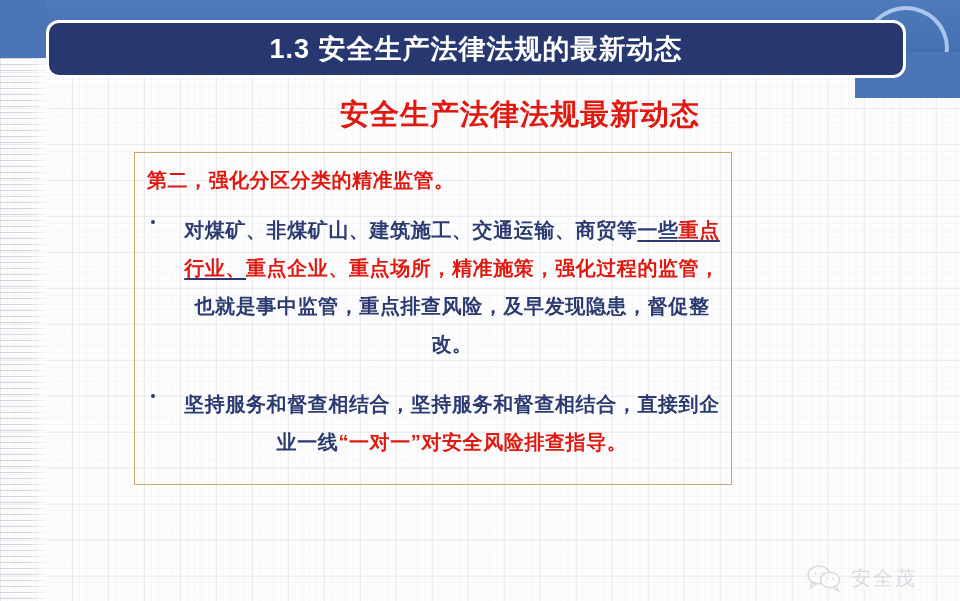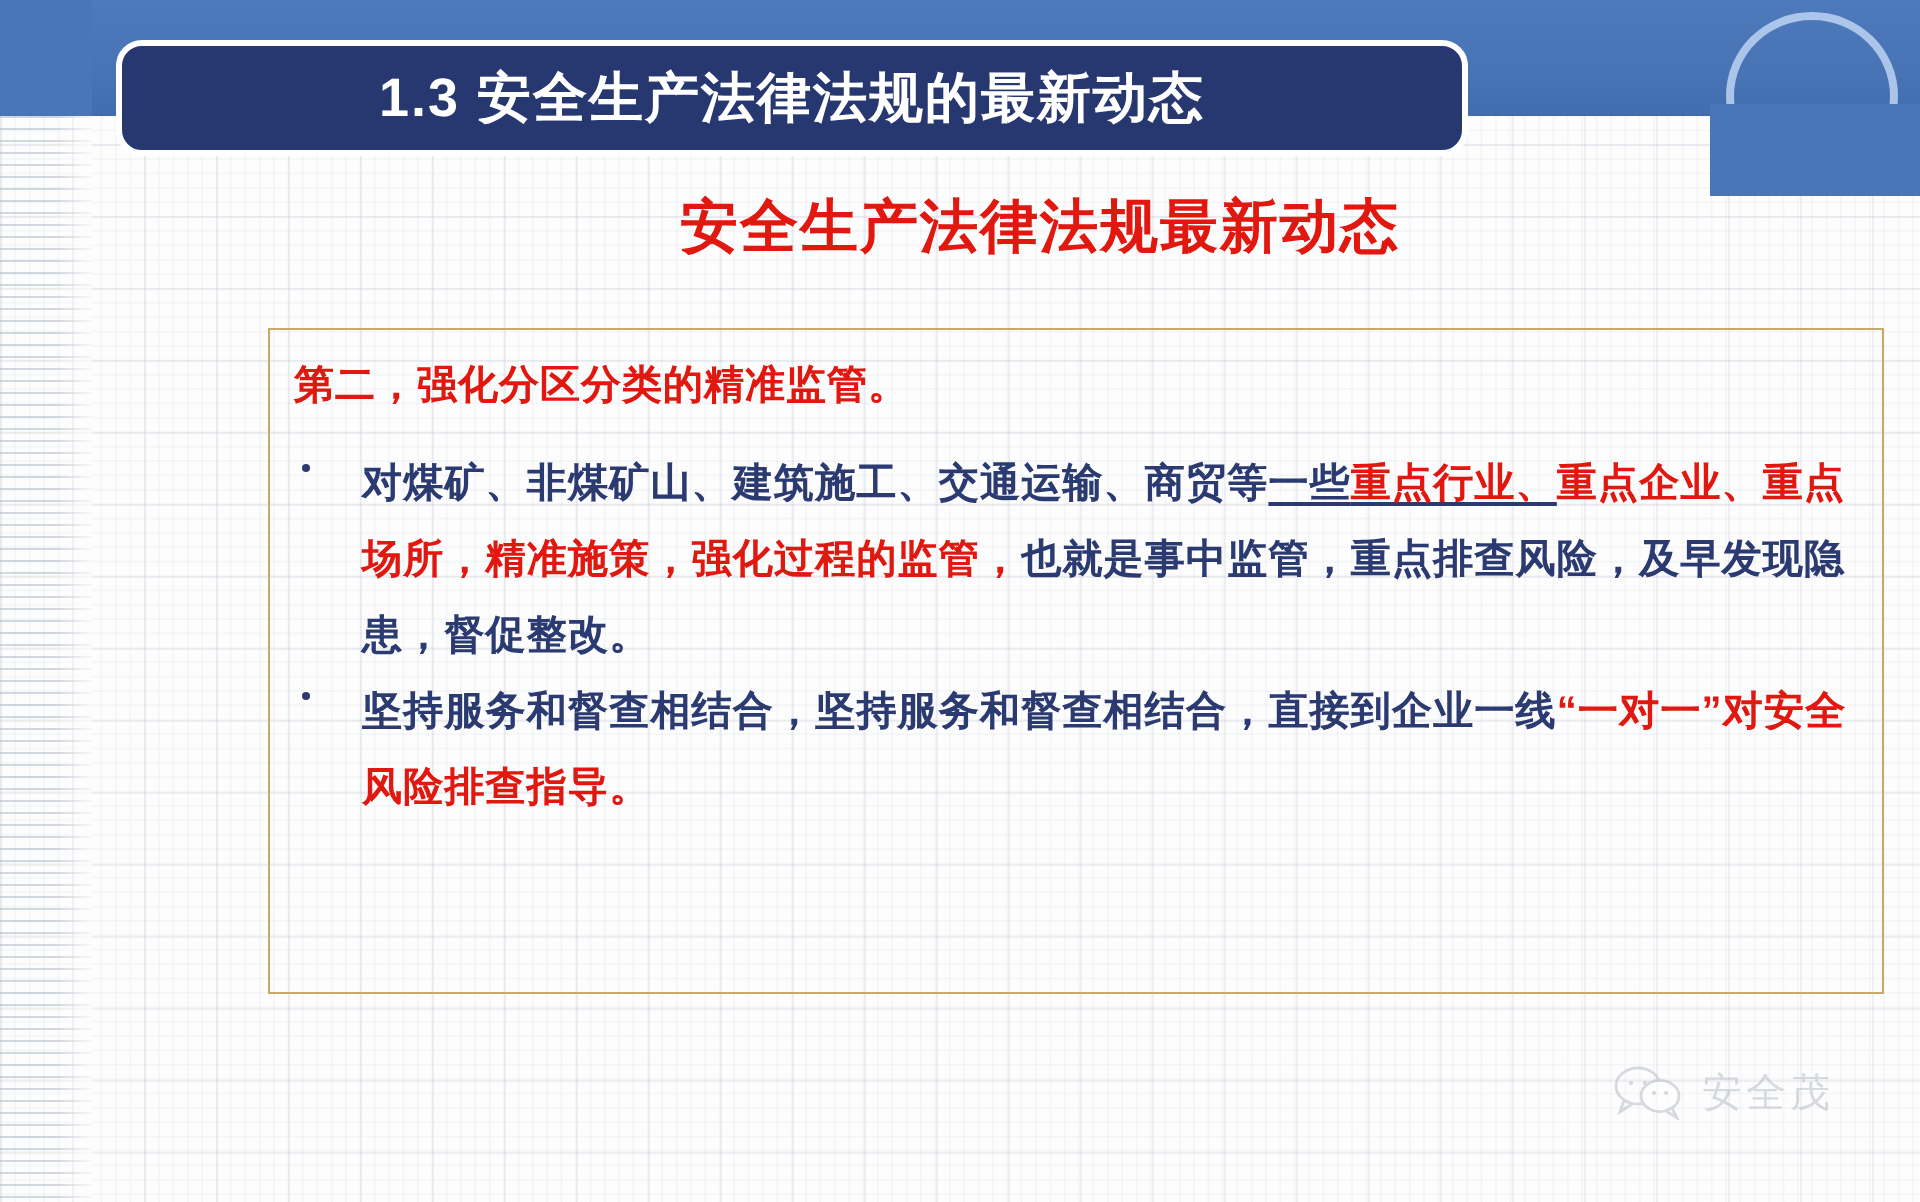--- a/index.html
+++ b/index.html
@@ -95,23 +95,23 @@
     left: 0;
     top: 58px;
     width: 46px;
     height: 543px;
     background: linear-gradient(to right, rgba(255,255,255,0) 60%, rgba(253,253,253,0.85) 100%);
   }
 
   
   .title-bar {
     position: absolute;
-    left: 58px;
+    left: 46px;
     top: 20px;
-    width: 676px;
+    width: 860px;
     height: 58px;
     background: #27376f;
     border: 3px solid #ffffff;
     border-radius: 13px;
     box-sizing: border-box;
     display: flex;
     align-items: center;
     justify-content: center;
   }
   .title-text {
@@ -135,26 +135,27 @@
     font-weight: bold;
     letter-spacing: 1px;
     line-height: 1.2;
     padding-left: 40px;
   }
 
   
   .content-box {
     position: absolute;
     left: 134px;
-    top: 164px;
-    width: 808px;
+    top: 152px;
+    width: 598px;
     height: 333px;
     border: 1.5px solid #c9a96b;
     box-sizing: border-box;
     background: transparent;
+    text-align: center;
   }
 
   .lead-line {
     position: absolute;
     left: 12px;
     top: 14px;
     color: #e1180f;
     font-size: 20px;
     font-weight: bold;
     letter-spacing: 0.5px;
@@ -163,21 +164,21 @@
 
   .bullets {
     position: absolute;
     left: 12px;
     top: 58px;
     right: 8px;
   }
   .bullet-row {
     position: relative;
     display: block;
-    margin-bottom: 0;
+    margin-bottom: 22px;
   }
   .bullet-dot {
     position: absolute;
     left: 4px;
     top: 9px;
     width: 4px;
     height: 4px;
     background: #2b3a70;
     border-radius: 50%;
   }
@@ -190,21 +191,21 @@
     color: #2b3a70;
   }
   .t-navy { color: #2b3a70; }
   .t-red  { color: #e1180f; }
   .t-underline { text-decoration: underline; text-decoration-color: #2b3a70; text-underline-offset: 3px; }
 
   
   .watermark {
     position: absolute;
     left: 806px;
-    top: 532px;
+    top: 564px;
     display: flex;
     align-items: center;
     gap: 9px;
     opacity: 0.55;
     font-family: Liberation Mono, monospace;
   }
   .wm-icon {
     width: 36px;
     height: 28px;
     position: relative;

